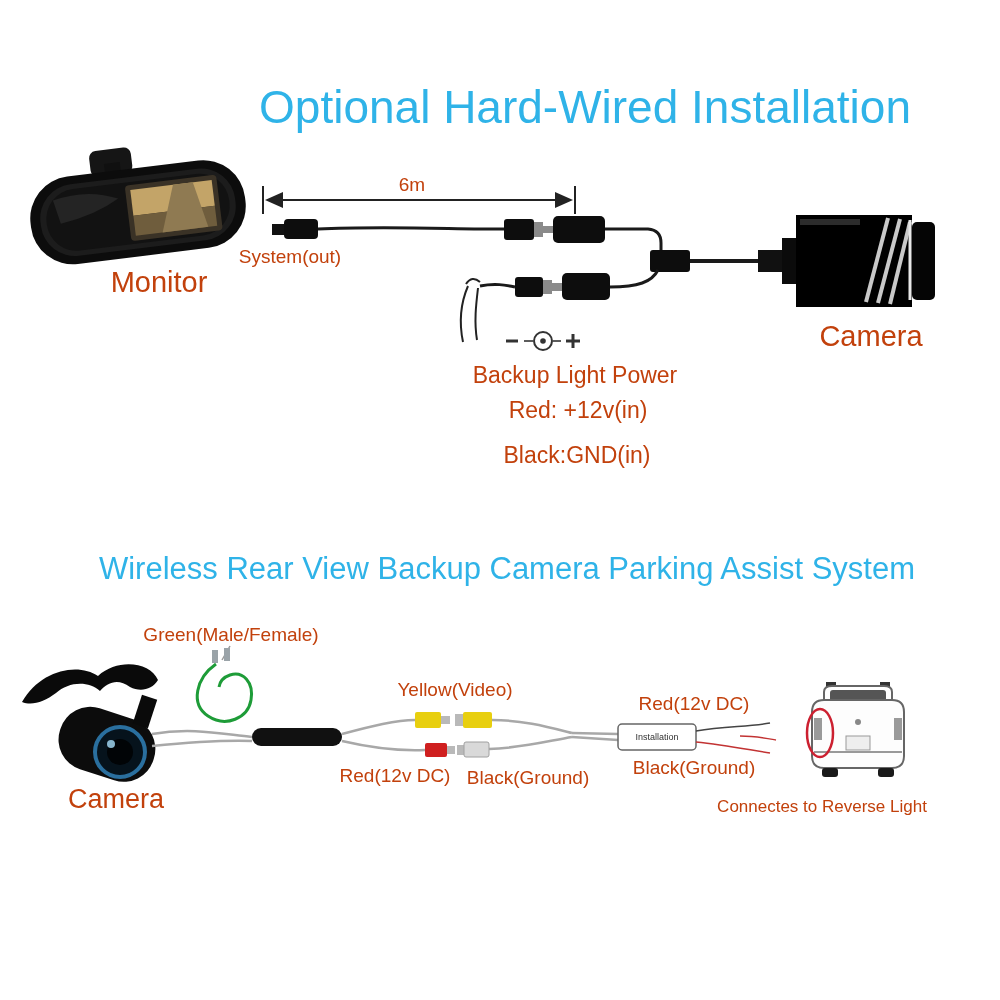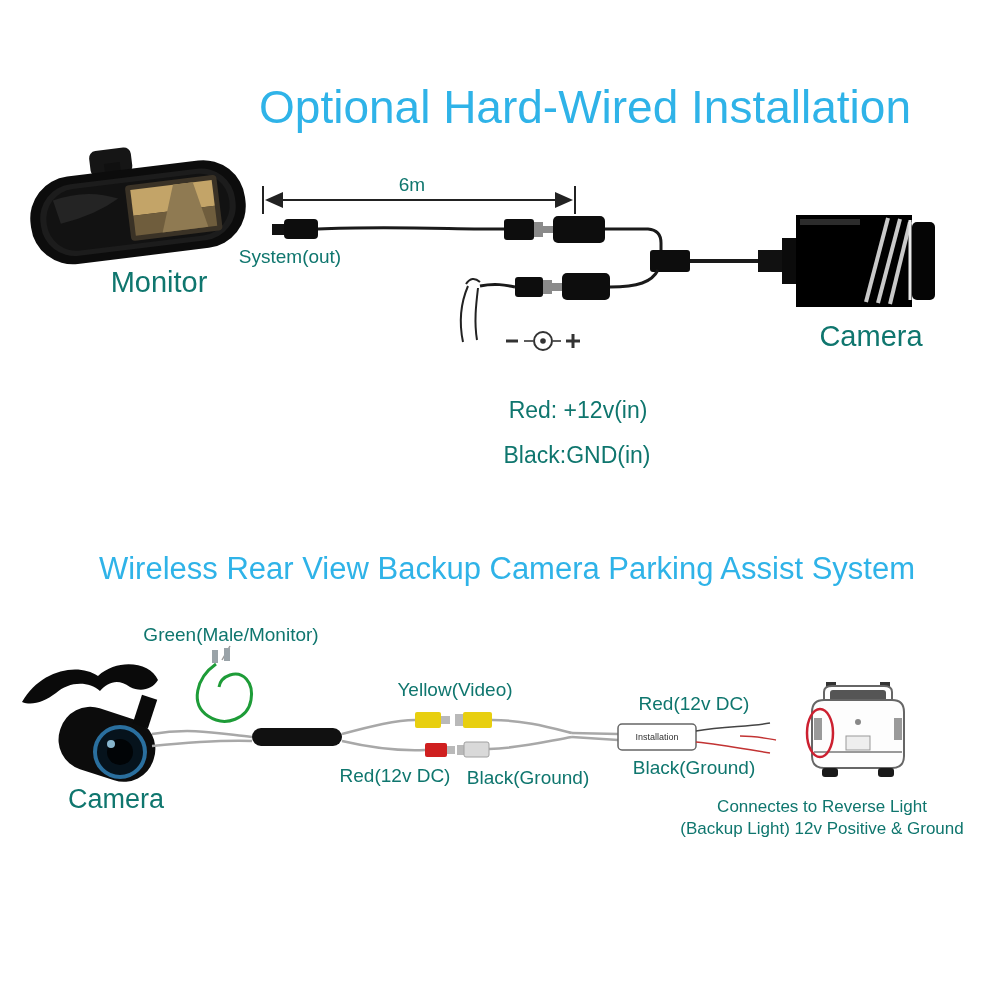--- a/index.html
+++ b/index.html
@@ -1,20 +1,20 @@
 <!DOCTYPE html>
 <html><head>
 <meta charset="utf-8">
 <style>
   html,body{margin:0;padding:0;background:#fff;}
   .canvas{position:relative;width:1000px;height:1000px;background:#ffffff;overflow:hidden;
           font-family:"Liberation Sans", sans-serif;}
   svg.layer{position:absolute;left:0;top:0;}
   .lbl{position:absolute;transform:translateX(-50%);white-space:nowrap;
-       color:#0f766e;font-family:"Liberation Sans", sans-serif;}
+       color:#c2410c;font-family:"Liberation Sans", sans-serif;}
   .blue{color:#2fb3e8;}
   .title1{left:585px;top:80px;font-size:46px;font-weight:400;}
   .title2{left:507px;top:551px;font-size:31px;font-weight:400;}
   .monitor-lbl{left:159px;top:266px;font-size:29px;}
   .videoout-lbl{left:290px;top:246px;font-size:19px;}
   .sixm-lbl{left:412px;top:174px;font-size:19px;}
   .cameratop-lbl{left:871px;top:320px;font-size:29px;}
   .power1{left:575px;top:362px;font-size:23px;}
   .power2{left:578px;top:397px;font-size:23px;text-align:center;}
   .power3{left:577px;top:442px;font-size:23px;}
@@ -178,40 +178,40 @@
   <div class="lbl title1 blue">Optional Hard-Wired Installation</div>
 
   <div class="lbl monitor-lbl">Monitor</div>
 
   <div class="lbl videoout-lbl">System(out)</div>
 
   <div class="lbl sixm-lbl">6m</div>
 
   <div class="lbl cameratop-lbl">Camera</div>
 
+  <div class="lbl power1">Backup Light Power</div>
 
   <div class="lbl power2">Red: +12v(in)</div>
 
   <div class="lbl power3">Black:GND(in)</div>
 
   <div class="lbl title2 blue">Wireless Rear View Backup Camera Parking Assist System</div>
 
-  <div class="lbl green-lbl">Green(Male/Monitor)</div>
+  <div class="lbl green-lbl">Green(Male/Female)</div>
 
   <div class="lbl yellow-lbl">Yellow(Video)</div>
 
   <div class="lbl redleft-lbl">Red(12v DC)</div>
 
   <div class="lbl blackleft-lbl">Black(Ground)</div>
 
   <div class="lbl redright-lbl">Red(12v DC)</div>
 
   <div class="lbl blackright-lbl">Black(Ground)</div>
 
   <div class="lbl transmitter-lbl">Installation</div>
 
   <div class="lbl camerabottom-lbl">Camera</div>
 
   <div class="lbl caption1">Connectes to Reverse Light</div>
 
-  <div class="lbl caption2">(Backup Light) 12v Positive &amp; Ground</div>
 
 </div>
 
 </body></html>

